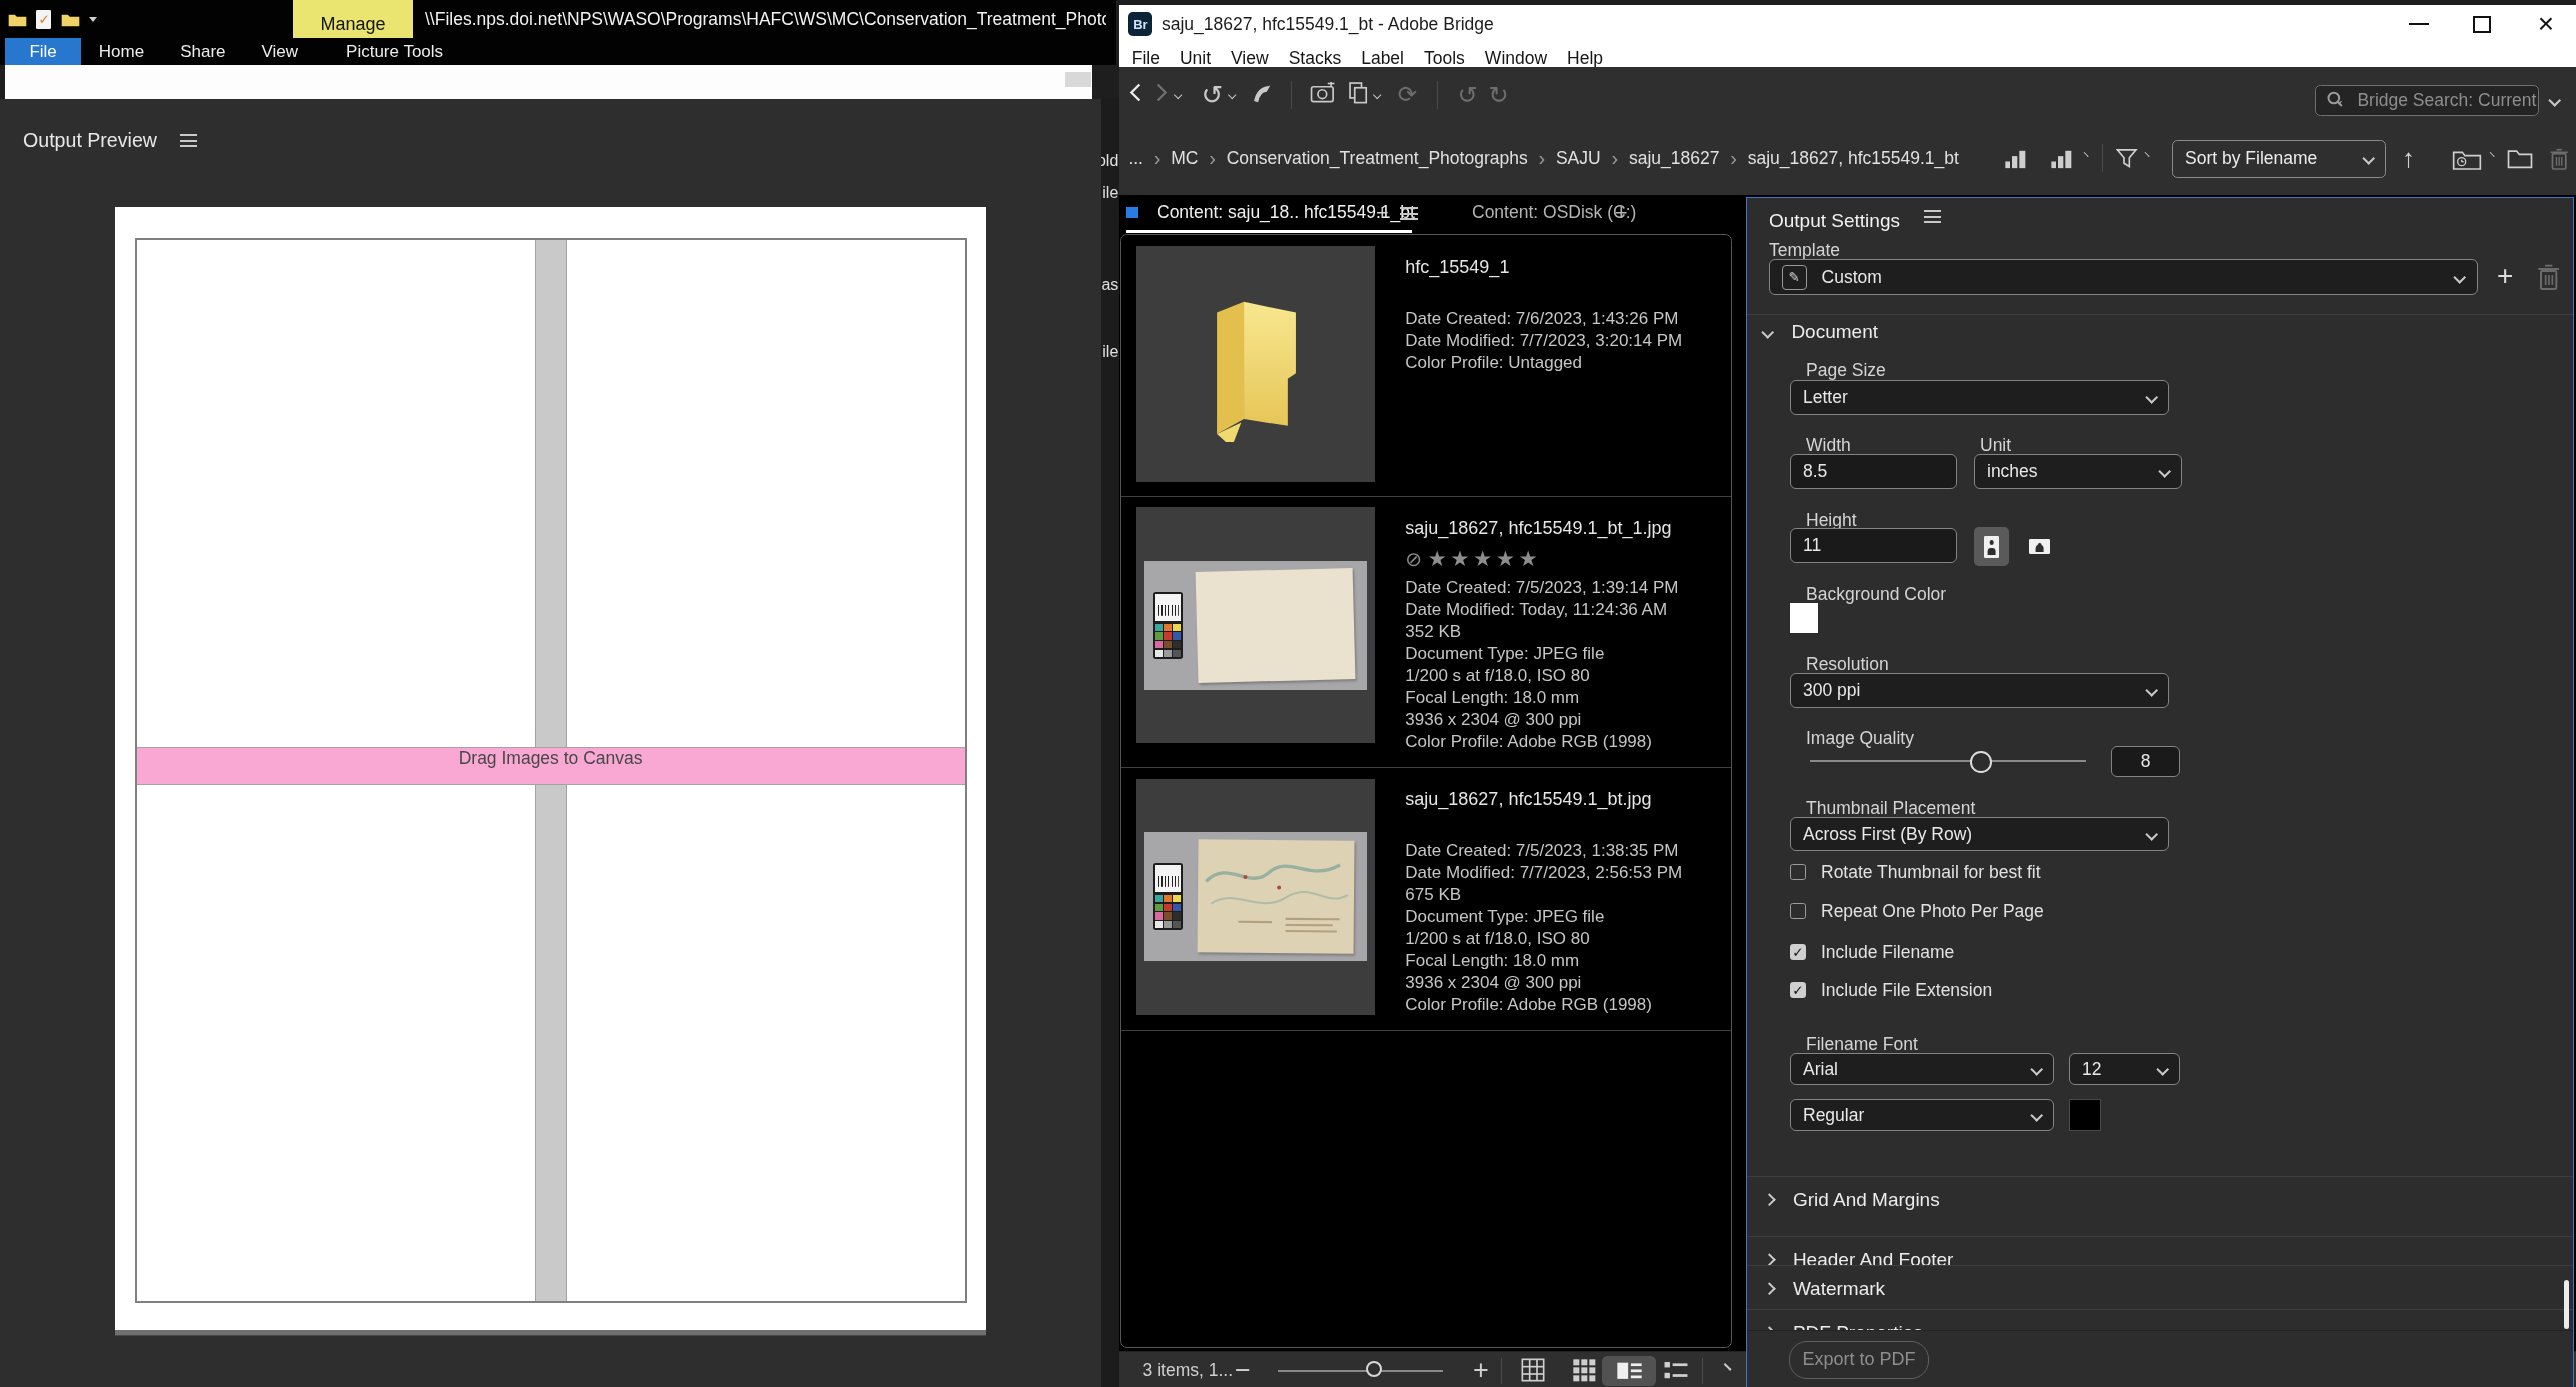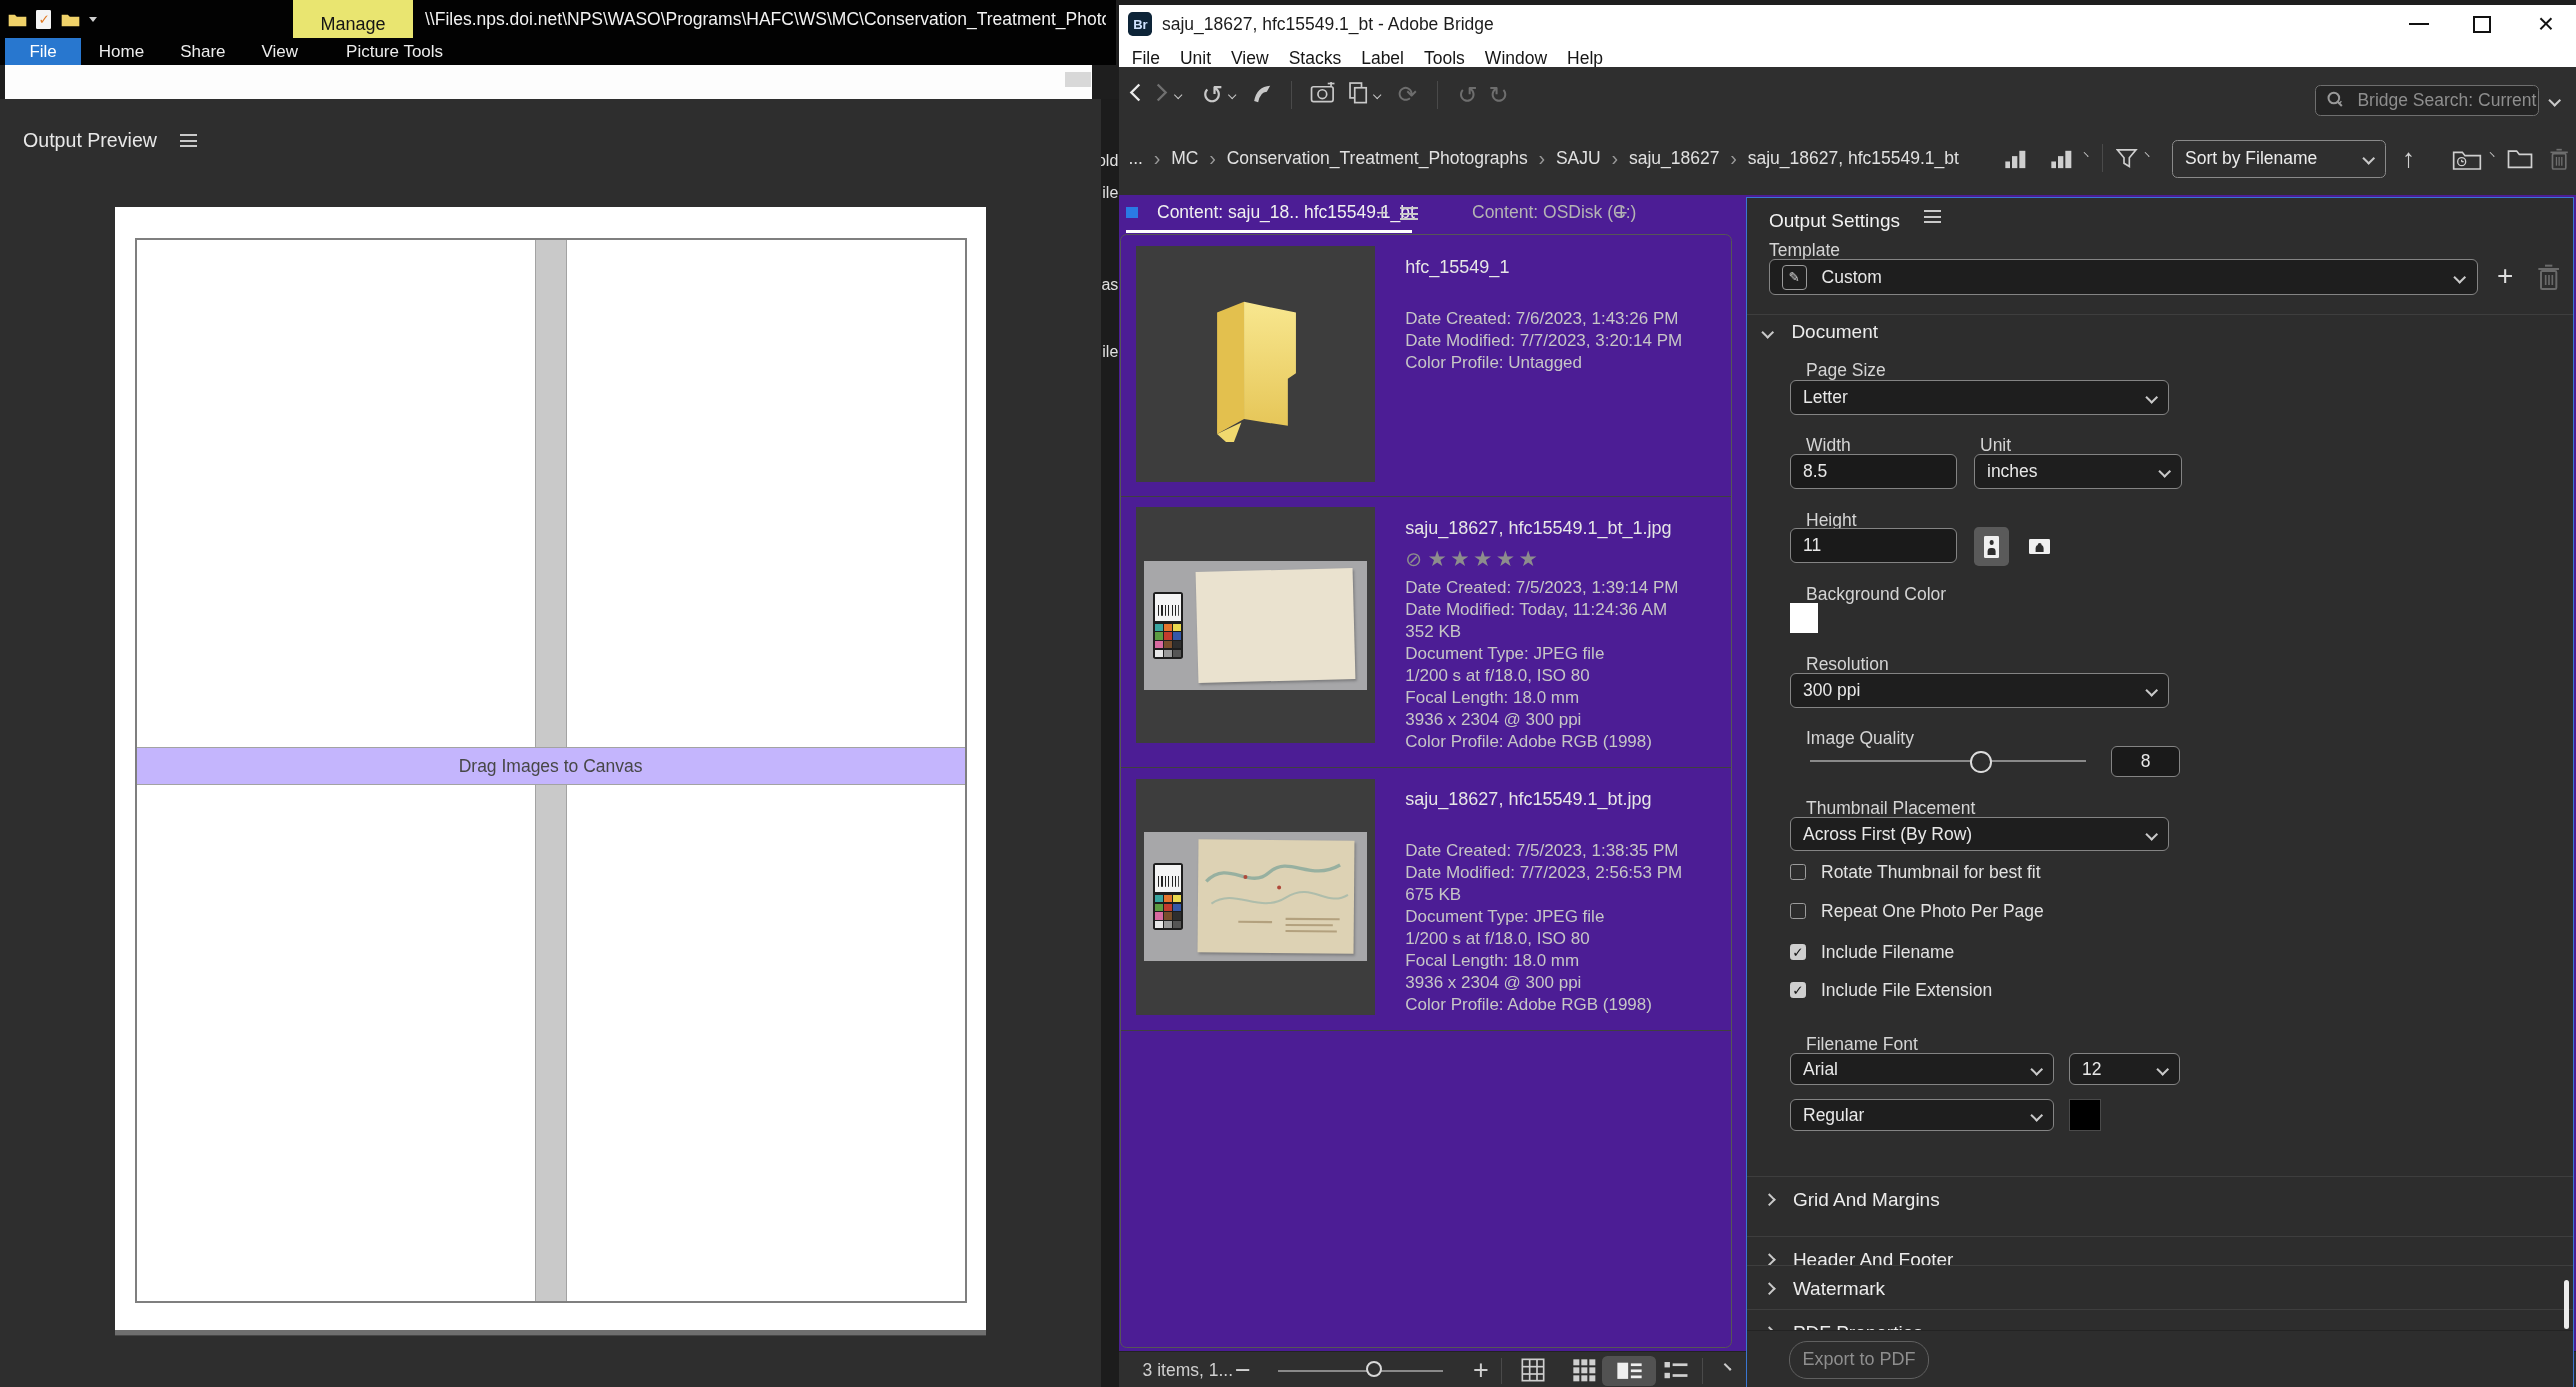--- a/index.html
+++ b/index.html
@@ -21,29 +21,29 @@
   #exp-whitestrip{left:5.4px;top:65px;width:1087px;height:34px;background:#fdfdfd;}
   #exp-graybox{left:1060px;top:7.4px;width:26px;height:15px;background:#d8d8d8;}
 
   
   #preview-panel{left:0;top:99px;width:1101px;height:1289px;background:#2e2e2e;}
   #preview-header{left:23px;top:30px;display:flex;align-items:center;gap:23px;color:#e8e8e8;font-size:19.6px;}
   .hamb{width:17.5px;height:13.5px;background:repeating-linear-gradient(to bottom,#c9c9c9 0 2px,transparent 2px 5.7px);}
   #preview-page{left:115px;top:108px;width:871px;height:1123px;background:#ffffff;box-shadow:0 5.4px 0 #6f6f6f;}
   #preview-grid{left:19.6px;top:31px;width:832px;height:1065px;border:2px solid #7f7f7f;box-sizing:border-box;background:#fff;}
   #vgutter{left:398px;top:0;bottom:0;width:30px;background:#c9c9c9;border-left:0.7px solid #a3a3a3;border-right:0.7px solid #a3a3a3;}
-  #hgutter{left:0;right:0;top:507px;height:36px;background:#c4b5fd;border-top:0.7px solid #a3a3a3;border-bottom:0.7px solid #a3a3a3;display:flex;align-items:center;justify-content:center;z-index:2;}
+  #hgutter{left:0;right:0;top:507px;height:36px;background:#f9a8d4;border-top:0.7px solid #a3a3a3;border-bottom:0.7px solid #a3a3a3;display:flex;align-items:flex-start;justify-content:center;z-index:2;}
   #hgutter span{color:#474747;font-size:17.5px;}
 
   
   #edge-strip{left:1101px;top:99px;width:18px;height:1289px;background:#1c1c1c;overflow:hidden;}
   .frag{position:absolute;right:0.7px;color:#e0e0e0;font-size:16px;white-space:nowrap;}
 
   
-  #bridge{left:1119px;top:5.4px;width:1457px;height:1382px;background:#4c1d95;}
+  #bridge{left:1119px;top:5.4px;width:1457px;height:1382px;background:#000000;}
   #br-titlebar{left:0;top:0;width:1457px;height:38px;background:#ffffff;}
   #br-logo{left:9.4px;top:6.7px;width:24px;height:24px;border-radius:4.7px;background:#0d2438;color:#cfe3ff;font-size:13px;font-weight:bold;display:flex;align-items:center;justify-content:center;}
   #br-title{left:43px;top:0;height:38px;display:flex;align-items:center;color:#1c1c1c;font-size:17.5px;white-space:nowrap;}
   .winbtn{display:flex;align-items:center;justify-content:center;width:40px;height:38px;}
   #btn-min span{display:block;width:20px;height:2px;background:#111;}
   #btn-max span{display:block;width:13.5px;height:13.5px;border:2px solid #111;}
   #btn-close{color:#111;font-size:28px;line-height:1;}
   #br-menubar{left:0;top:38px;width:1457px;height:30px;background:#ffffff;display:flex;align-items:center;padding-left:2.7px;box-sizing:border-box;}
   .mitem{color:#161616;font-size:17.5px;padding:0 10px;}
   #br-toolbar{left:0;top:62px;width:1457px;height:55px;background:#2f2f2f;display:flex;align-items:center;}

